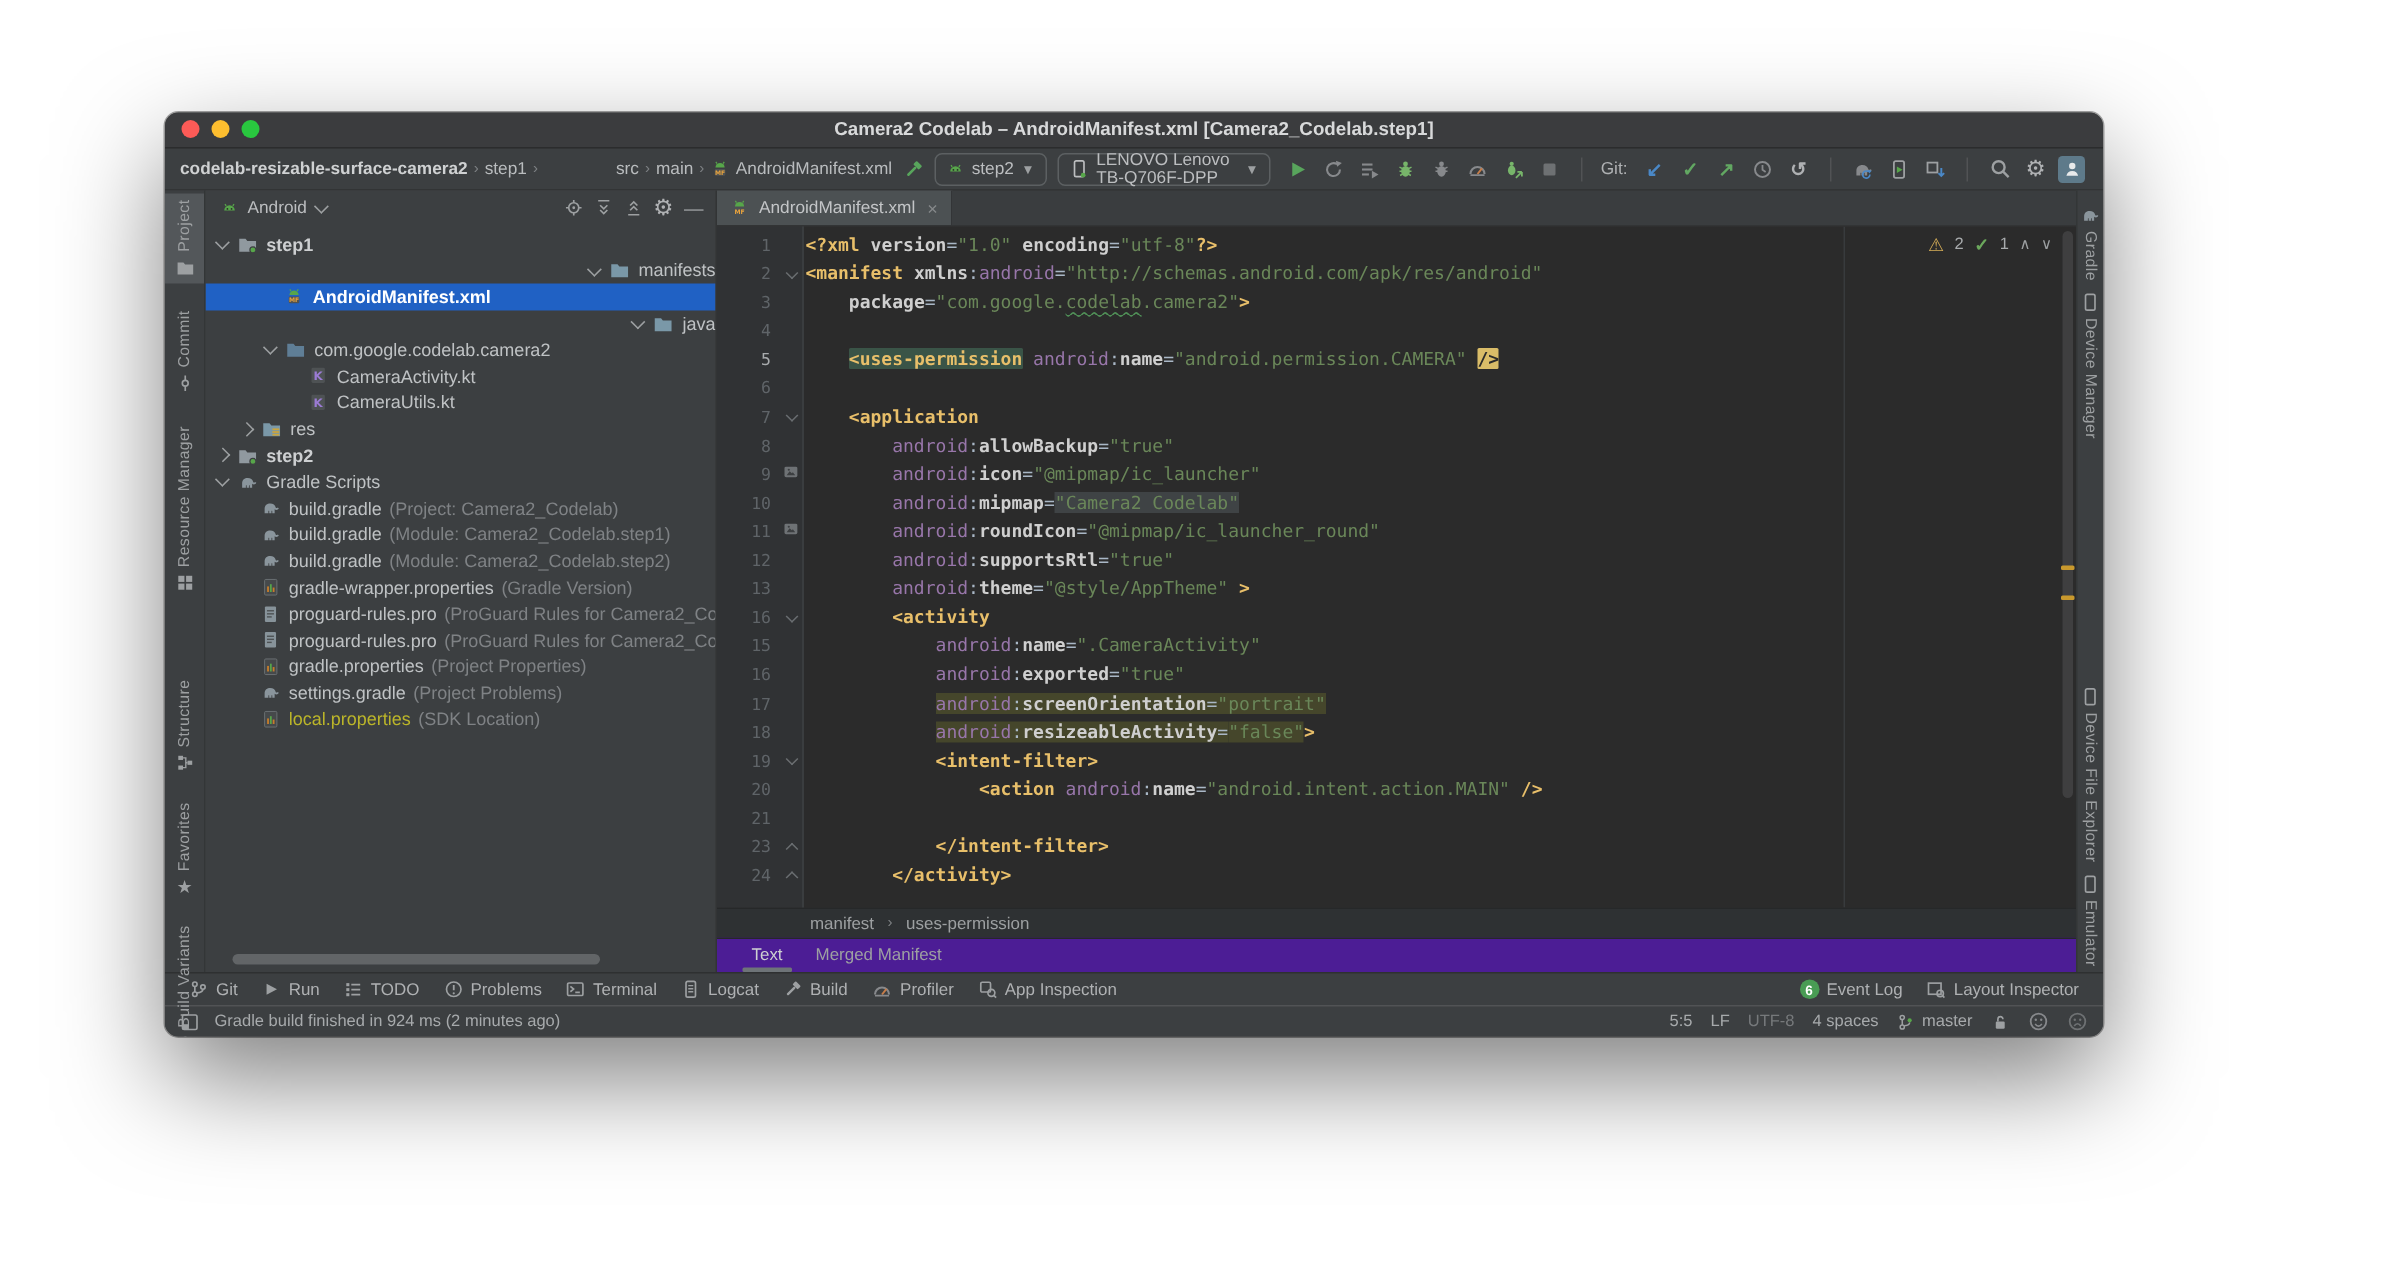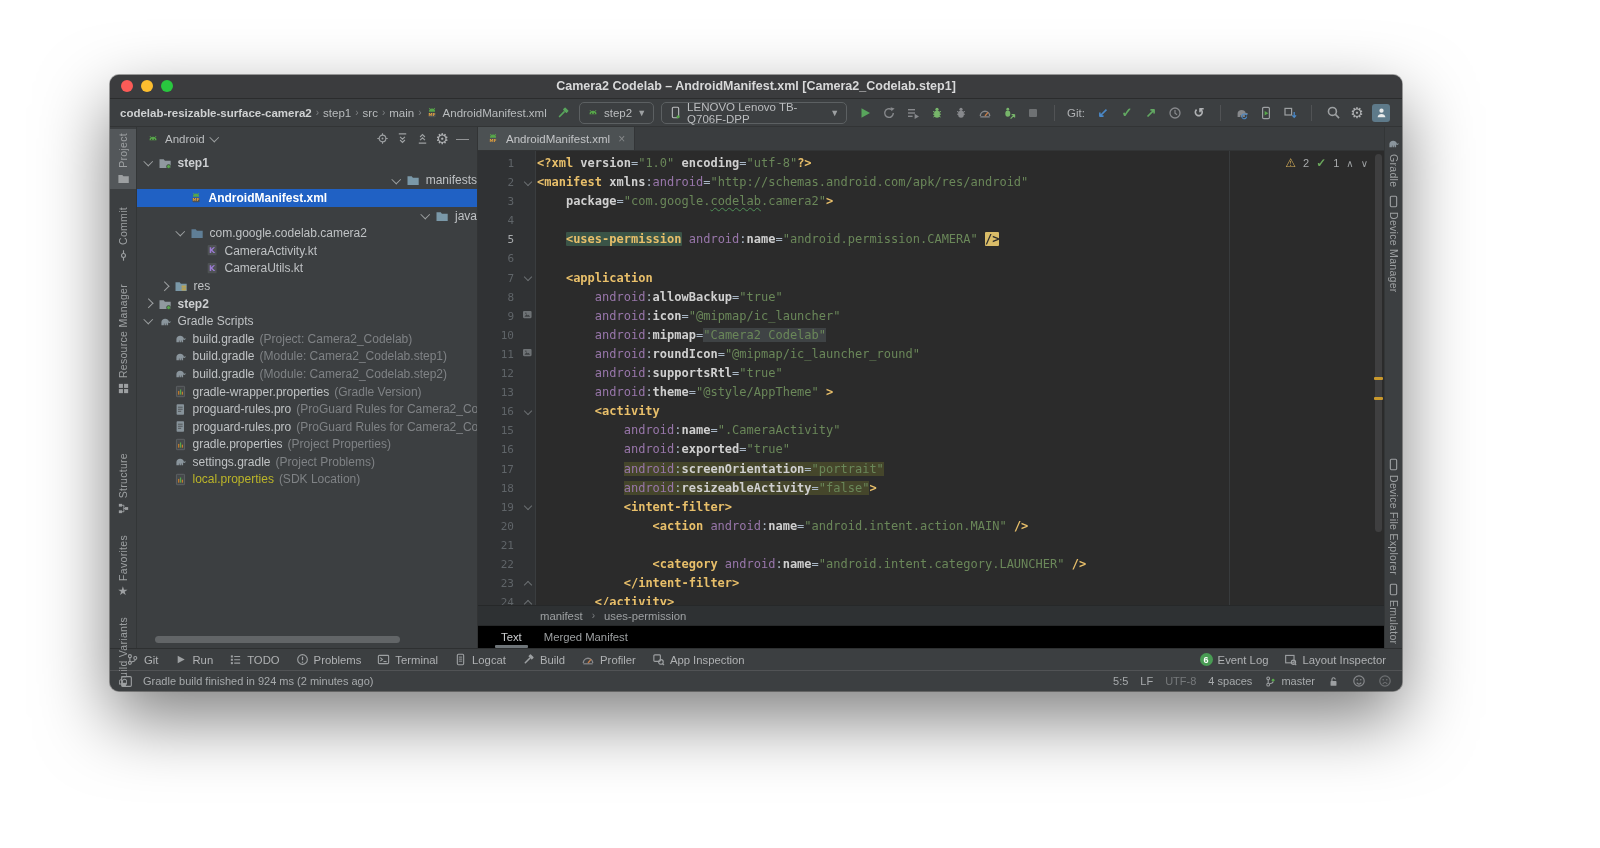--- a/index.html
+++ b/index.html
@@ -90,21 +90,21 @@
   .margin-line{position:absolute;left:751px;top:0;bottom:0;width:1px;background:#383B3D;}
   .vscroll{position:absolute;right:2px;top:3px;width:7px;height:378px;border-radius:4px;background:rgba(166,170,173,.16);}
   .stripe-mark{position:absolute;right:1px;width:9px;height:3px;background:#C9992D;border-radius:1px;}
   .insp{position:absolute;top:3px;right:16px;display:flex;align-items:center;gap:7px;
         font-family:"Liberation Sans",sans-serif;font-size:11px;color:#A8ABAD;}
   .insp .warn{color:#D6AE58;font-size:12px;}
   .insp .ok{color:#6BA85C;font-size:12px;font-weight:bold;}
   .insp .chev{color:#9DA0A2;font-size:10px;}
   .xmlcrumb{height:19px;flex:none;background:#2E3133;border-top:1px solid #262829;display:flex;
             align-items:center;gap:9px;padding-left:62px;font-size:11.3px;color:#9DA0A2;}
-  .btabs{height:22px;flex:none;background:#000000;border-top:1px solid #262829;display:flex;
+  .btabs{height:22px;flex:none;background:#4c1d95;border-top:1px solid #262829;display:flex;
          align-items:stretch;padding-left:12px;font-size:11.3px;color:#9DA0A2;}
   .btab{padding:0 11px;display:flex;align-items:center;position:relative;}
   .btab.active{color:#CDCFD1;}
   .btab.active::after{content:"";position:absolute;left:5px;right:5px;bottom:0;height:3px;
                       background:#6E7478;border-radius:1px;}
   
   .bottombar{height:21px;flex:none;background:#3C3F41;border-top:1px solid #2E3031;display:flex;
              align-items:center;padding:0 8px;font-size:11.3px;color:#AFB1B3;}
   .bitem{display:flex;align-items:center;gap:5px;padding:0 8px;height:100%;}
   .bright{margin-left:auto;display:flex;align-items:center;}
@@ -134,21 +134,21 @@
     <div class="toolbar">
       <div class="crumbs" id="nav-crumbs">
           <span style="display: inline-flex; align-items: center; gap: 4px;">
             <span class="crumb first">codelab-resizable-surface-camera2</span>
           </span>
           <span class="crumb-sep">›</span>
           <span style="display: inline-flex; align-items: center; gap: 4px;">
             <span>step1</span>
           </span>
           <span class="crumb-sep">›</span>
-          <span style="display: inline-flex; align-items: center; gap: 4px;">
+          <span style="display: inline-flex; align-items: center; gap: 4px; margin-left: 48px;">
             <span>src</span>
           </span>
           <span class="crumb-sep">›</span>
           <span style="display: inline-flex; gap: 4px;">
             <span>main</span>
           </span>
           <span class="crumb-sep">›</span>
           <span style="display: inline-flex; align-items: center; gap: 4px;">
             <span style="display: inline-flex;">
               <svg width="13" height="13" viewBox="0 0 14 14">
@@ -769,25 +769,20 @@
             </div>
             <div class="cline">
               <span class="lnum">20</span>
               <span class="lmark"></span>
               <span class="ltext"><span class="cs-p">                </span><span class="cs-t">&lt;action </span><span class="cs-n">android</span><span class="cs-p">:</span><span class="cs-a">name</span><span class="cs-p">=</span><span class="cs-v">"android.intent.action.MAIN"</span><span class="cs-p"> </span><span class="cs-t">/&gt;</span></span>
             </div>
             <div class="cline">
               <span class="lnum">21</span>
               <span class="lmark"></span>
               <span class="ltext"></span>
-            </div>
-            <div class="cline">
-              <span class="lnum">22</span>
-              <span class="lmark"></span>
-              <span class="ltext"><span class="cs-p">                </span><span class="cs-t">&lt;category </span><span class="cs-n">android</span><span class="cs-p">:</span><span class="cs-a">name</span><span class="cs-p">=</span><span class="cs-v">"android.intent.category.LAUNCHER"</span><span class="cs-p"> </span><span class="cs-t">/&gt;</span></span>
             </div>
             <div class="cline">
               <span class="lnum">23</span>
               <span class="lmark">
                 <span class="fold end"></span>
               </span>
               <span class="ltext"><span class="cs-p">            </span><span class="cs-t">&lt;/intent-filter&gt;</span></span>
             </div>
             <div class="cline">
               <span class="lnum">24</span>

